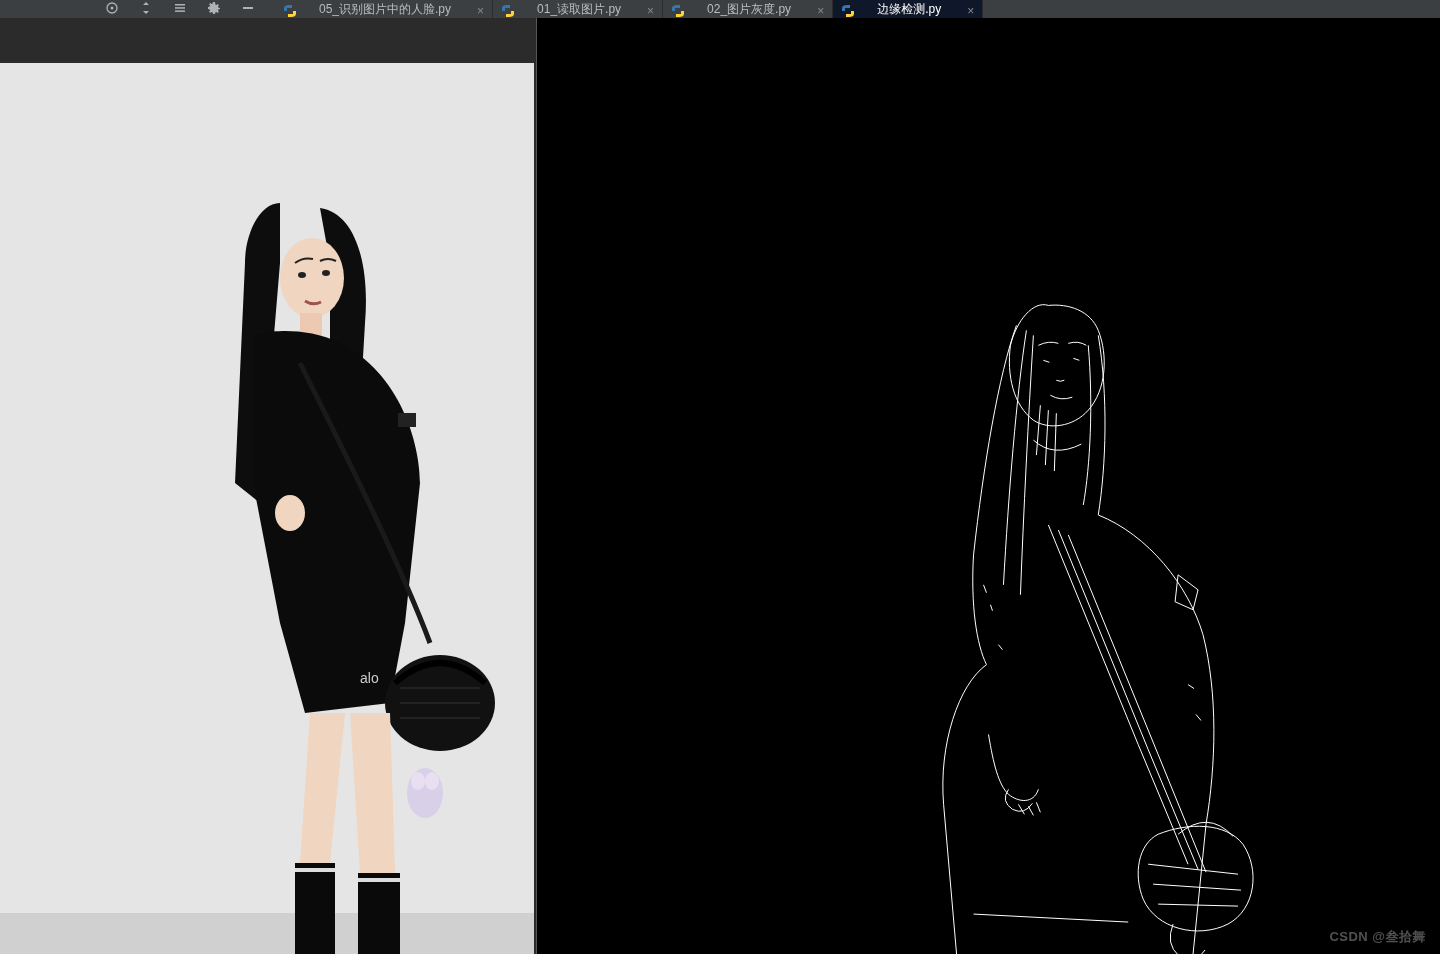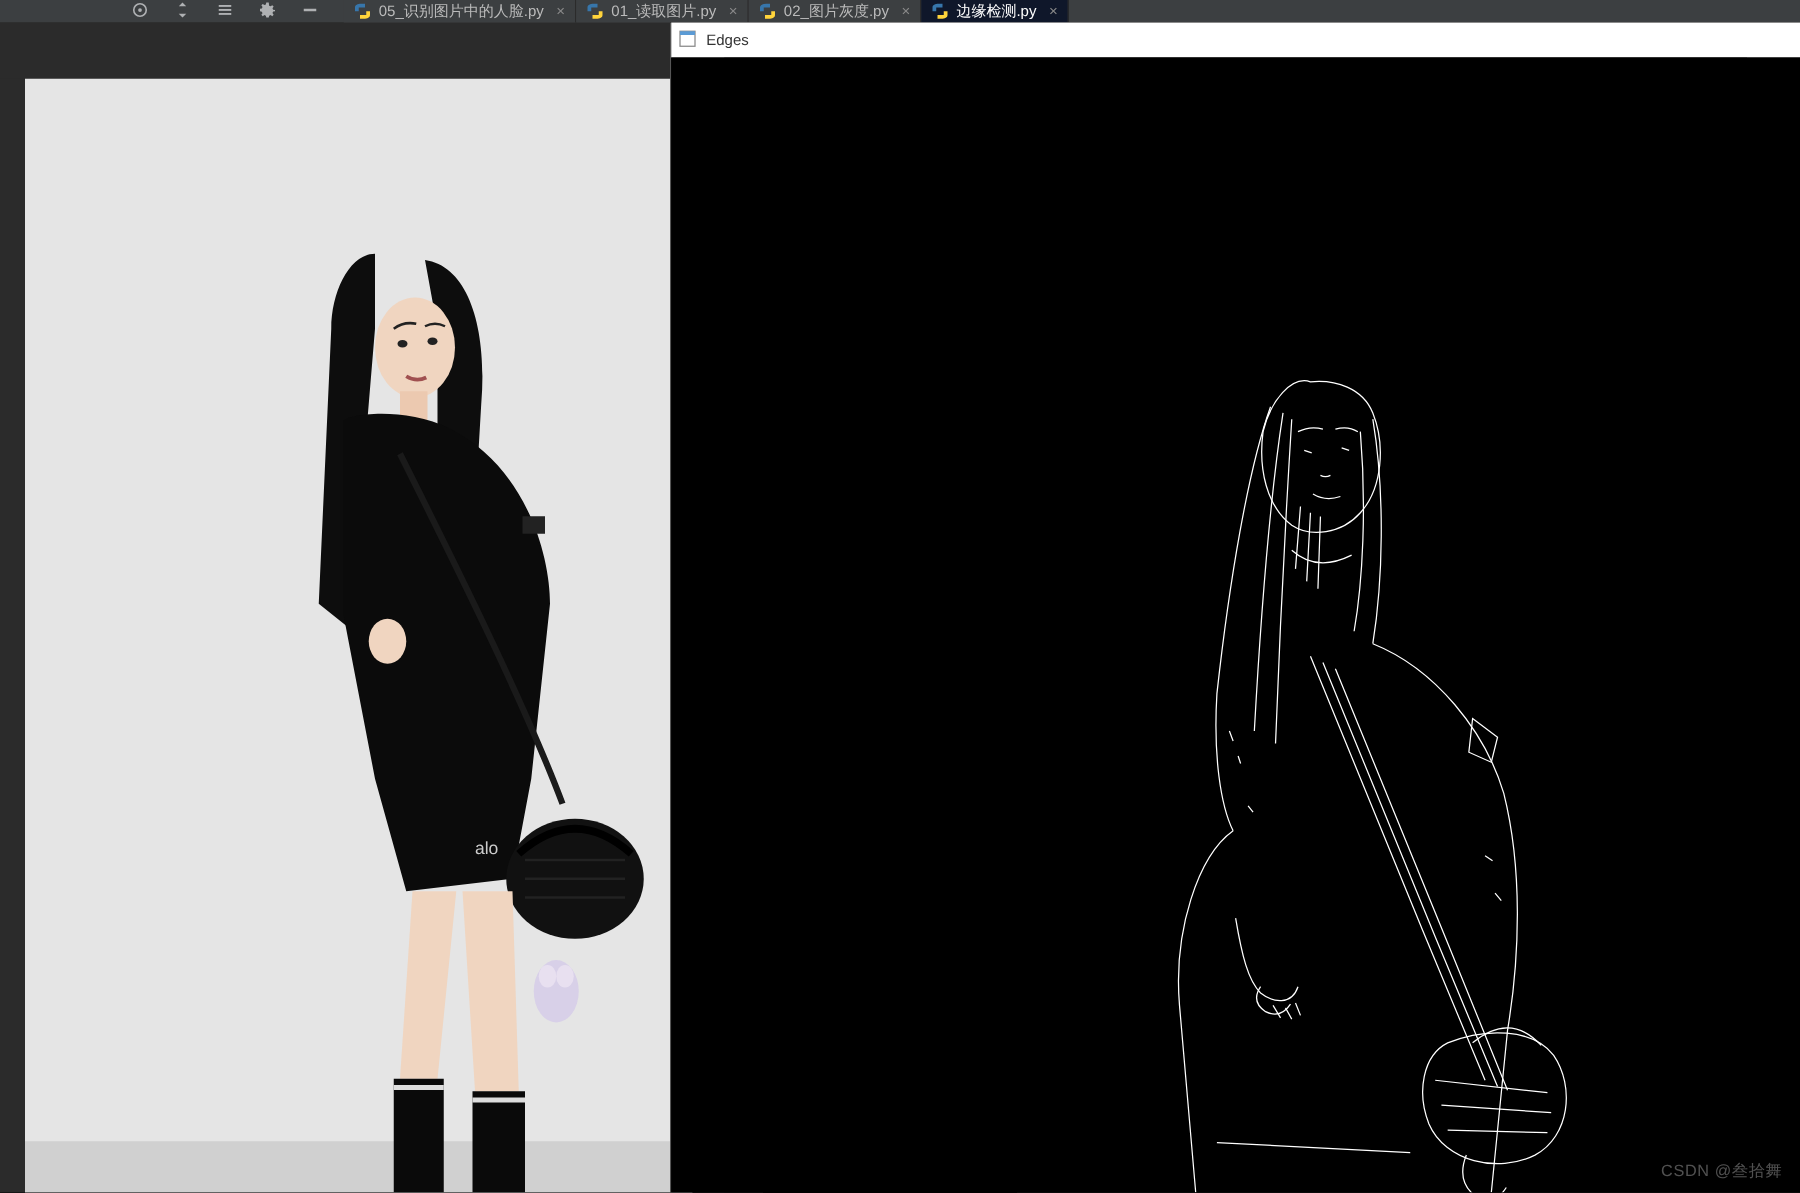--- a/index.html
+++ b/index.html
@@ -26,26 +26,26 @@
       margin-right: 20px;
     }
     .toolbar-icons svg { fill: #afb1b3; }
     .tabs {
       display: flex;
       align-items: stretch;
       height: 18px;
     }
     .tab {
       display: flex;
-      align-items: center;
+      align-items: flex-end;
       padding: 0 8px;
       color: #bbbbbb;
       background: #3c3f41;
       border-right: 1px solid #2b2b2b;
-      gap: 6px;
+      gap: 22px;
       cursor: pointer;
       height: 100%;
     }
     .tab.active {
       background: #0f172a;
       color: #ffffff;
     }
     .tab .py-icon {
       width: 14px; height: 14px;
       display: inline-flex;
@@ -77,21 +77,20 @@
       right: 0;
       bottom: 0;
       display: flex;
     }
     .left-image {
       width: 534px;
       height: 100%;
       background: #e8e8e8;
       position: relative;
       overflow: hidden;
-      margin-left: 20px;
     }
     .edges-window {
       position: absolute;
       top: 18px;
       left: 536px;
       right: 0;
       bottom: 0;
       background: #000;
       border-left: 1px solid #555;
     }
@@ -111,20 +110,21 @@
       left: 0; right: 0; bottom: 0;
       background: #000;
     }
     .watermark {
       position: absolute;
       bottom: 8px;
       right: 14px;
       color: rgba(200,200,200,0.4);
       font-size: 13px;
       letter-spacing: 0.5px;
+      font-weight: bold;
     }
     .photo-svg { width: 100%; height: 100%; }
   </style>
 </head>
 <body>
 
 <div class="top-bar">
   <div class="toolbar-icons">
     <div>
       <svg width="14" height="14" viewBox="0 0 14 14">
@@ -283,29 +283,20 @@
       <rect x="358" y="810" width="42" height="85" fill="#0a0a0a"></rect>
       <rect x="295" y="805" width="40" height="4" fill="#ddd"></rect>
       <rect x="358" y="815" width="42" height="4" fill="#ddd"></rect>
 
       <ellipse cx="290" cy="450" rx="15" ry="18" fill="#f0d5c0"></ellipse>
     </svg>
   </div>
 </div>
 
 <div class="edges-window">
-  <div class="titlebar">
-    <span>
-      <svg width="14" height="14" viewBox="0 0 14 14">
-          <rect x="1" y="1" width="12" height="12" fill="#fff" stroke="#888"></rect>
-          <rect x="1" y="1" width="12" height="3" fill="#5b9bd5"></rect>
-        </svg>
-    </span>
-    <span>Edges</span>
-  </div>
   <div class="edges-canvas">
     <svg width="100%" height="100%" viewBox="0 0 820 910" preserveAspectRatio="xMidYMid meet">
       <rect width="820" height="910" fill="#000"></rect>
       <g stroke="#fff" stroke-width="1" fill="none">
 
         <path d="M470 260 C 455 255 438 275 432 300 C 428 330 435 360 455 375 C 470 385 495 382 510 365 C 528 345 530 310 520 285 C 512 265 490 258 470 260 Z"></path>
 
         <path d="M460 300 q 10 -5 20 -2 M490 298 q 10 -3 18 2"></path>
         <path d="M465 315 l 6 2 M495 313 l 6 2"></path>
         <path d="M478 335 q 4 2 8 0"></path>

